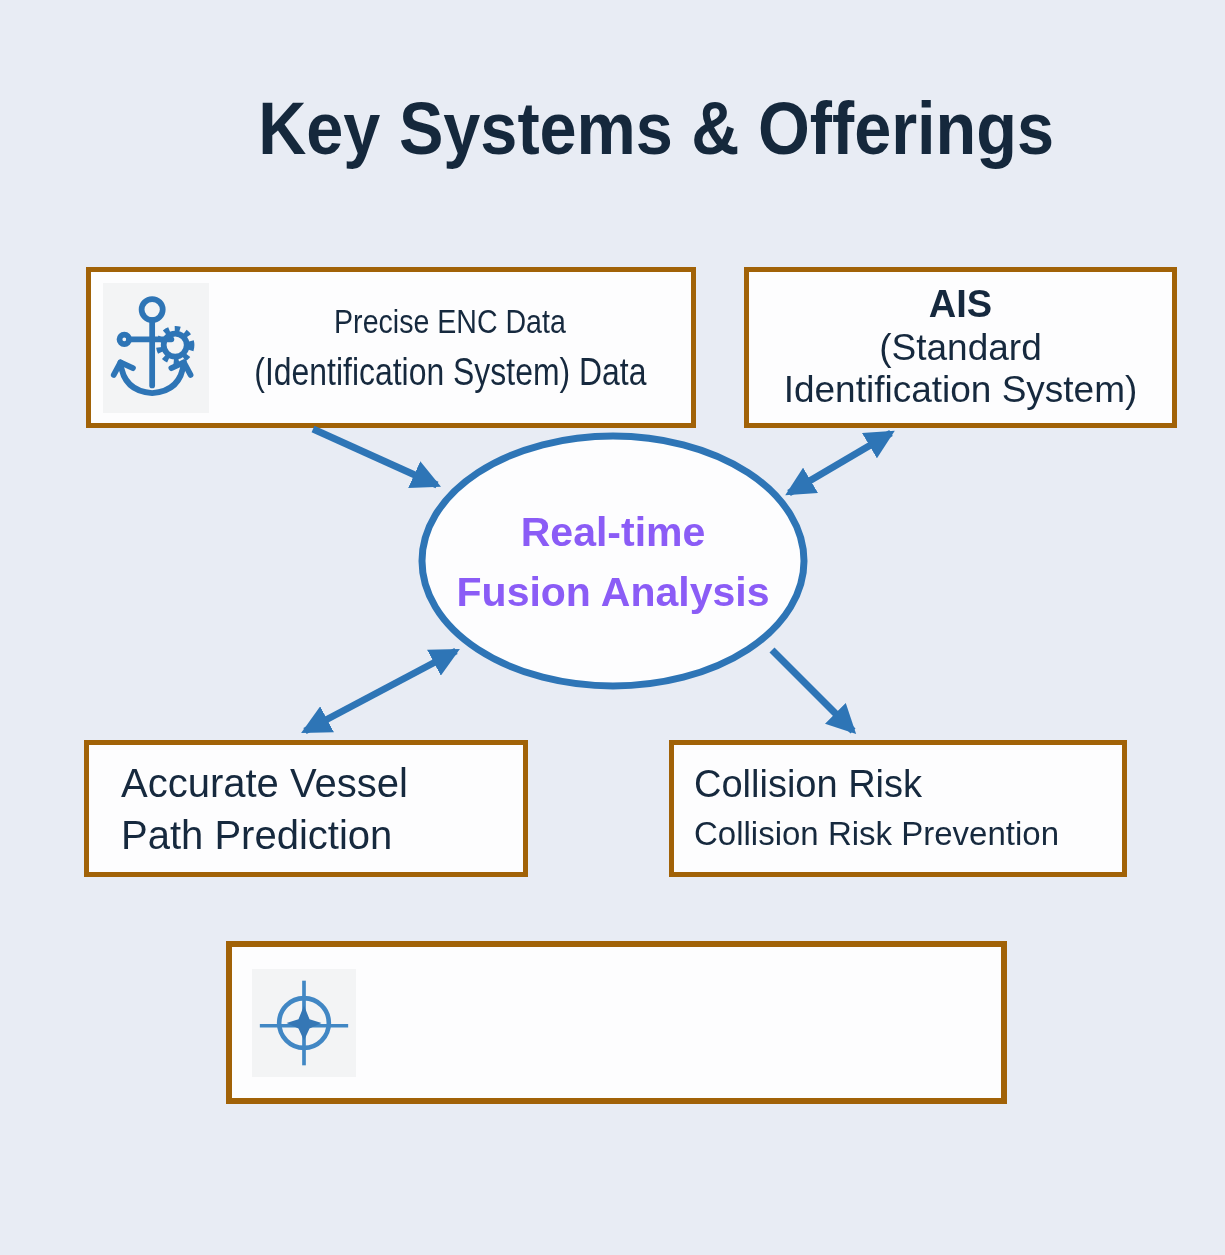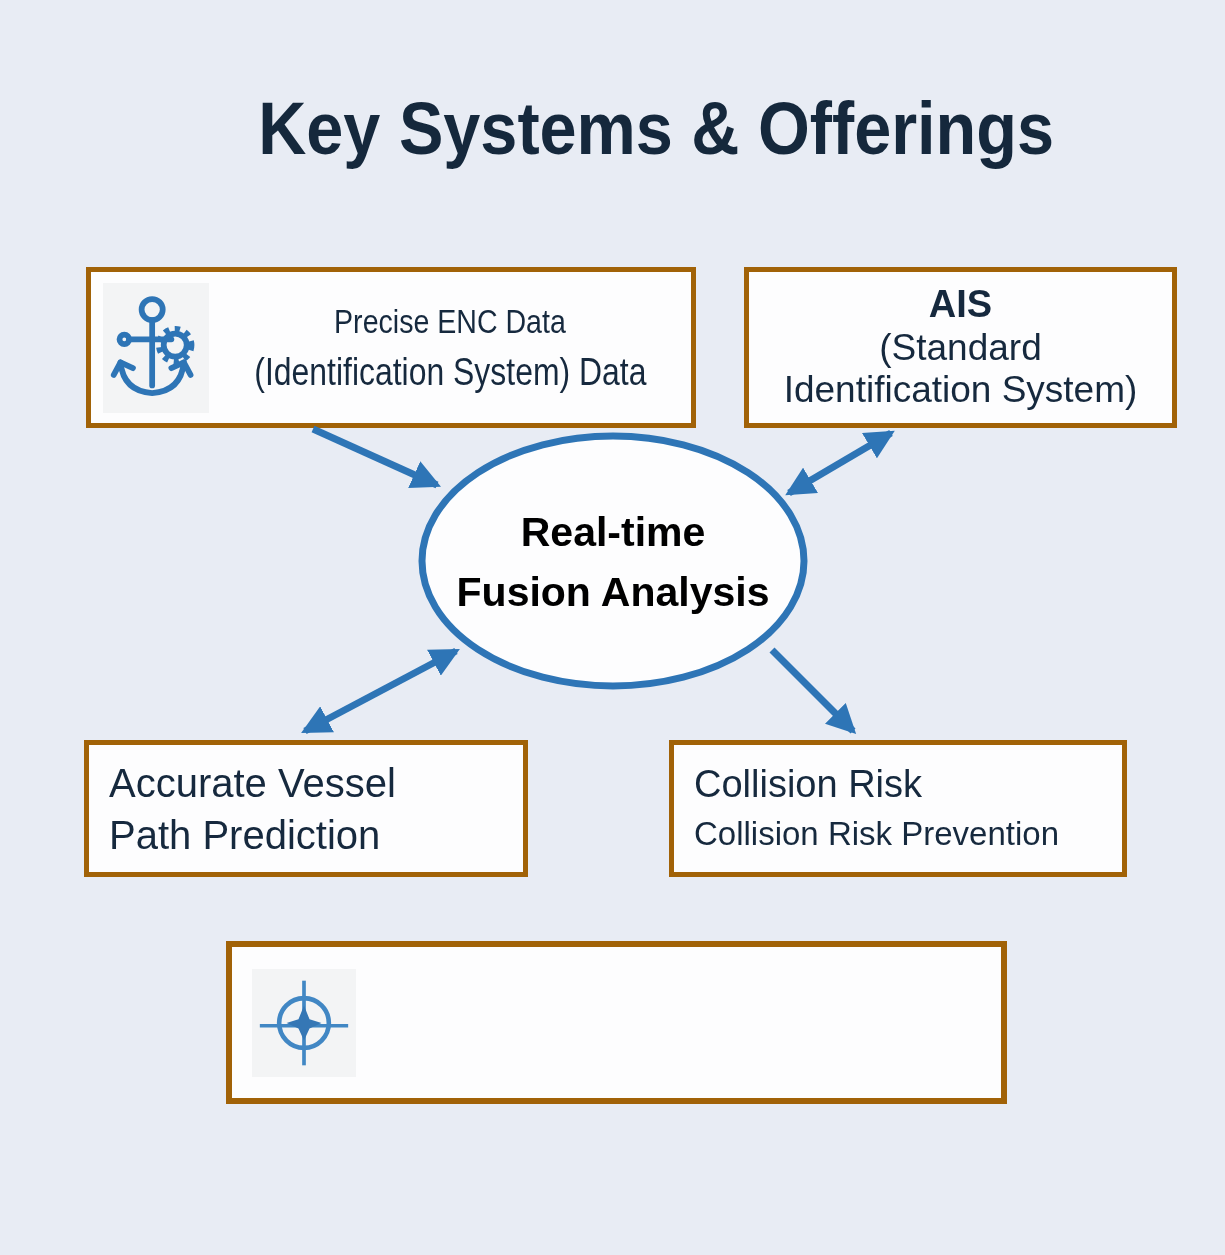--- a/index.html
+++ b/index.html
@@ -40,27 +40,27 @@
          font-size:37px; line-height:1.15; text-align:center;margin-left:44px; }
   .ais .l1 { font-weight:bold; font-size:38px; }
   .ais .l3 { white-space:nowrap; }
 
   
   .overlay { position:absolute; left:0; top:0; pointer-events:none; }
 
   .ellipse-label {
     position:absolute; left:423px; top:502px; width:380px;
     text-align:center; font-size:41px; font-weight:bold; line-height:60px;
-    color:#000000;
+    color:#8b5cf6;
   }
 
   
   .path-box { left:84px; top:740px; width:444px; height:137px;
               display:flex; flex-direction:column; justify-content:center;
-              padding-left:20px; font-size:40px; line-height:52px; }
+              padding-left:32px; font-size:40px; line-height:52px; }
 
   
   .collision-box { left:669px; top:740px; width:458px; height:137px;
                    display:flex; flex-direction:column; justify-content:center;
                    padding-left:20px; line-height:50px; }
   .collision-box .l1 { font-size:38px; }
   .collision-box .l2 { font-size:33px; white-space:nowrap; }
 
   
   .banner { left:226px; top:941px; width:781px; height:163px; border-width:6px;

